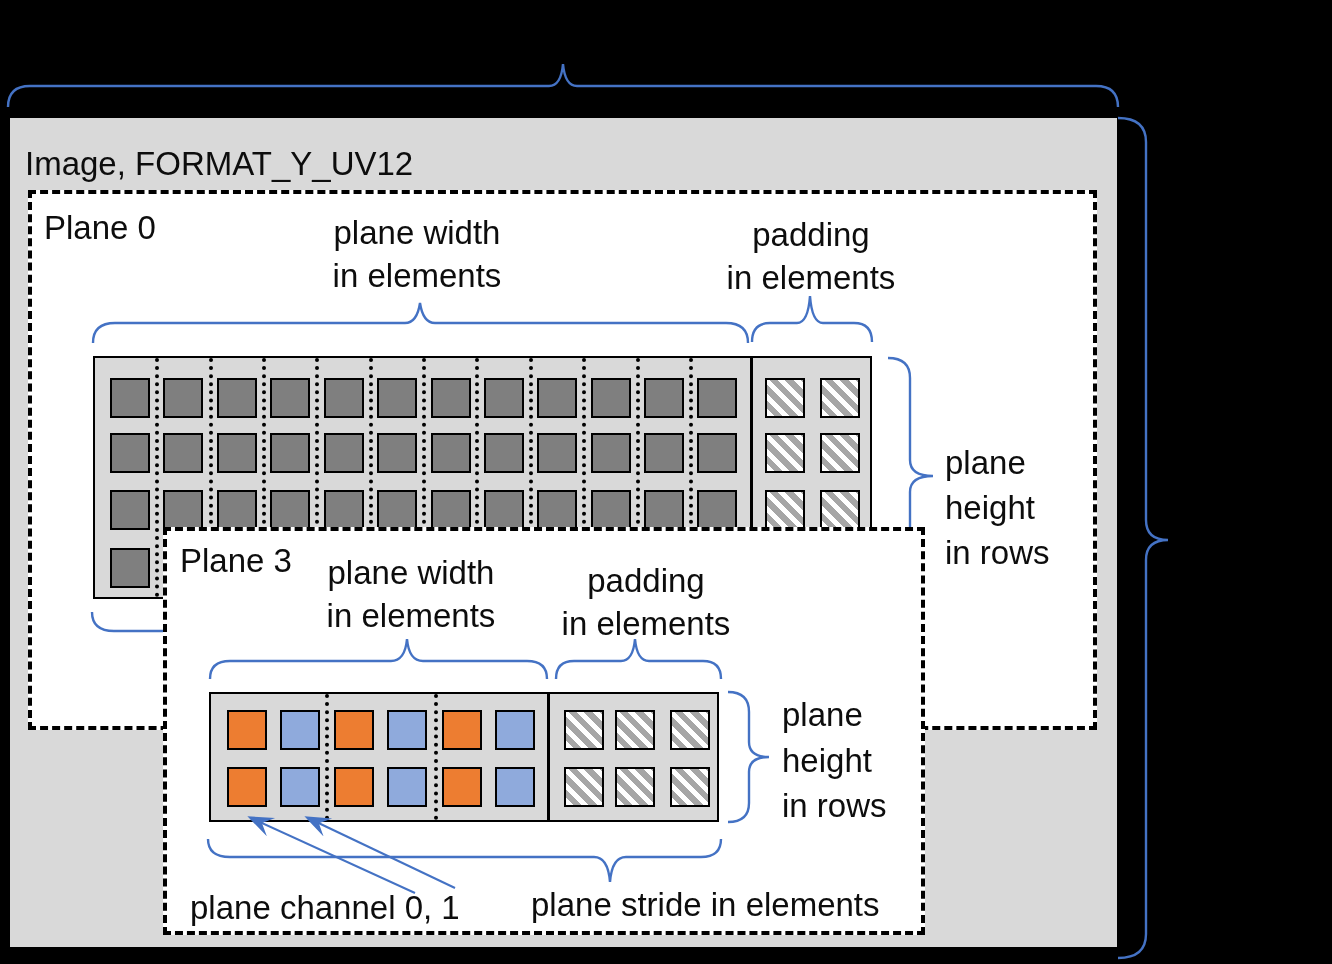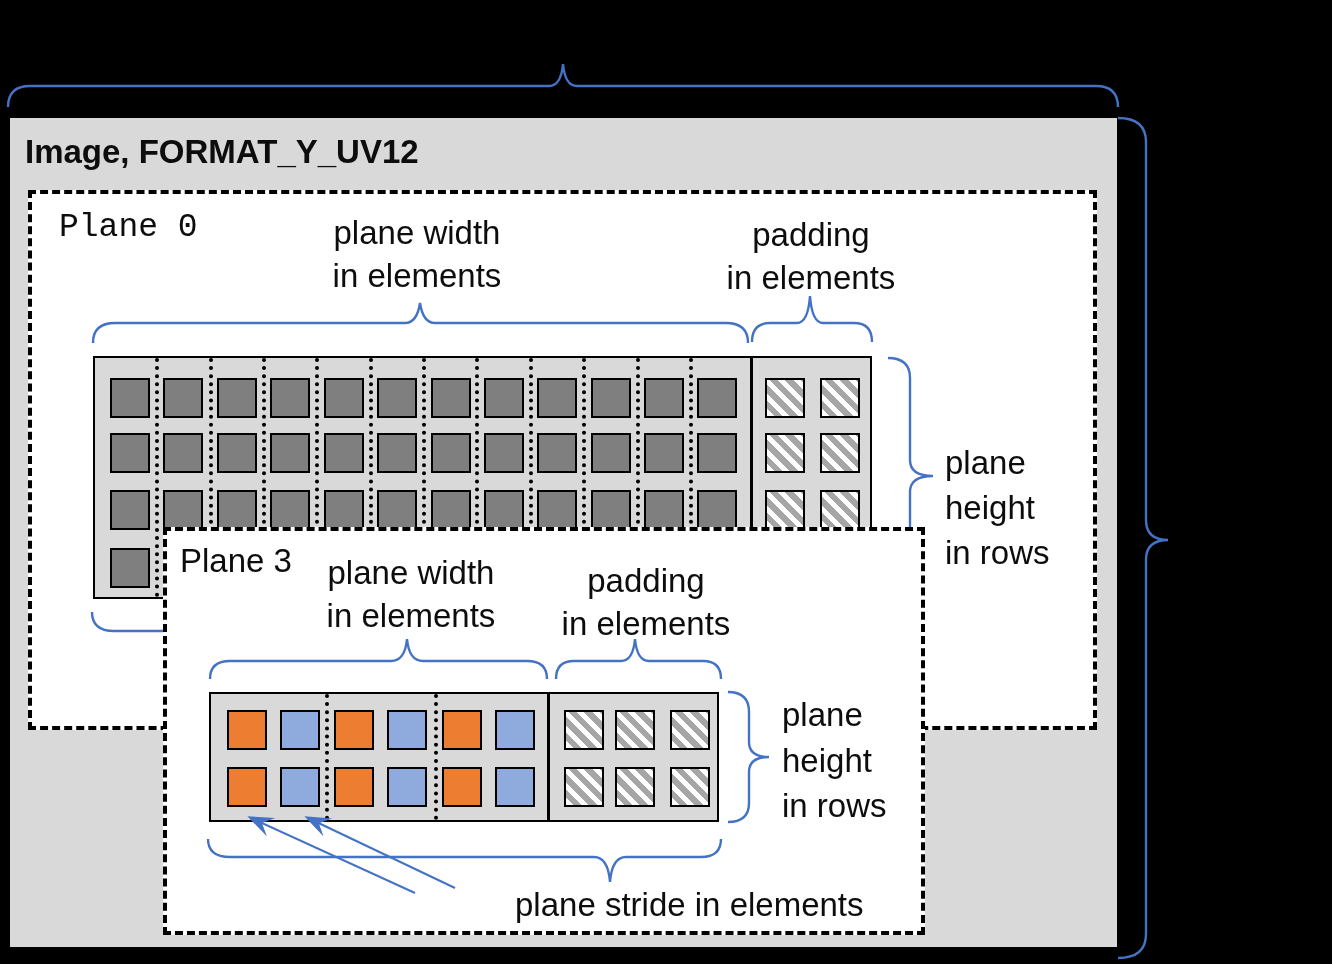--- a/index.html
+++ b/index.html
@@ -30,25 +30,25 @@
   .brace{fill:none;stroke:#4472C4;stroke-width:2.4;}
   .arrow{fill:none;stroke:#4472C4;stroke-width:2;}
 </style>
 </head>
 <body>
 
 <div id="canvas">
 
   <div id="image-box" class="abs z1"></div>
 
-  <div class="lbl t33 z3" style="left:25px;top:131px;font-weight:bold;">Image, FORMAT_Y_UV12</div>
+  <div class="lbl t33 z3" style="left:25px;top:143px;">Image, FORMAT_Y_UV12</div>
 
   <div id="plane0-box" class="abs plane-box"></div>
 
-  <div class="lbl t33 z3" style="left:59px;top:207px;font-family:Liberation Mono, monospace;">Plane 0</div>
+  <div class="lbl t33 z3" style="left:44px;top:207px;">Plane 0</div>
   <div class="lbl t33 center z3" style="left:257px;top:212px;width:320px;"><span>plane width</span><br><span>in elements</span></div>
   <div class="lbl t33 center z3" style="left:651px;top:214px;width:320px;"><span>padding</span><br><span>in elements</span></div>
   <div class="lbl t33 z3" style="left:945px;top:441px;line-height:1.36;"><span>plane</span><br><span>height</span><br><span>in rows</span></div>
 
   <div id="plane0-grid" class="grid">
       <div class="sep-dotted" style="left: 60px;"></div>
       <div class="sep-dotted" style="left: 114px;"></div>
       <div class="sep-dotted" style="left: 167px;"></div>
       <div class="sep-dotted" style="left: 220px;"></div>
       <div class="sep-dotted" style="left: 274px;"></div>
@@ -123,21 +123,22 @@
     <path class="brace" d="M 888,358 Q 910,358 910,378 L 910,460 Q 910,476 933,476 Q 910,476 910,492 L 910,578 Q 910,598 888,598"></path>
     <path class="brace" d="M 92,612 Q 92,631 114,631 L 200,631"></path>
   </svg>
 
   <div id="plane1-box" class="abs plane-box"></div>
 
   <div class="lbl t33 z6" style="left:180px;top:540px;">Plane 3</div>
   <div class="lbl t33 center z6" style="left:251px;top:552px;width:320px;"><span>plane width</span><br><span>in elements</span></div>
   <div class="lbl t33 center z6" style="left:486px;top:560px;width:320px;"><span>padding</span><br><span>in elements</span></div>
   <div class="lbl t33 z6" style="left:782px;top:692px;line-height:1.38;"><span>plane</span><br><span>height</span><br><span>in rows</span></div>
-  <div class="lbl t33 z6" style="left:515px;top:884px;">plane stride in elements</div>
+  <div class="lbl t33 z6" style="left:190px;top:887px;">plane channel 0, 1</div>
+  <div class="lbl t33 z6" style="left:531px;top:884px;">plane stride in elements</div>
 
   <div id="plane1-grid" class="grid">
       <div class="sep-dotted" style="left: 114px;"></div>
       <div class="sep-dotted" style="left: 223px;"></div>
       <div class="sep-solid" style="left: 336px;"></div>
       <div class="square sq-orange" style="left: 16px; top: 16px;"></div>
       <div class="square sq-blue" style="left: 69px; top: 16px;"></div>
       <div class="square sq-orange" style="left: 123px; top: 16px;"></div>
       <div class="square sq-blue" style="left: 176px; top: 16px;"></div>
       <div class="square sq-orange" style="left: 231px; top: 16px;"></div>

